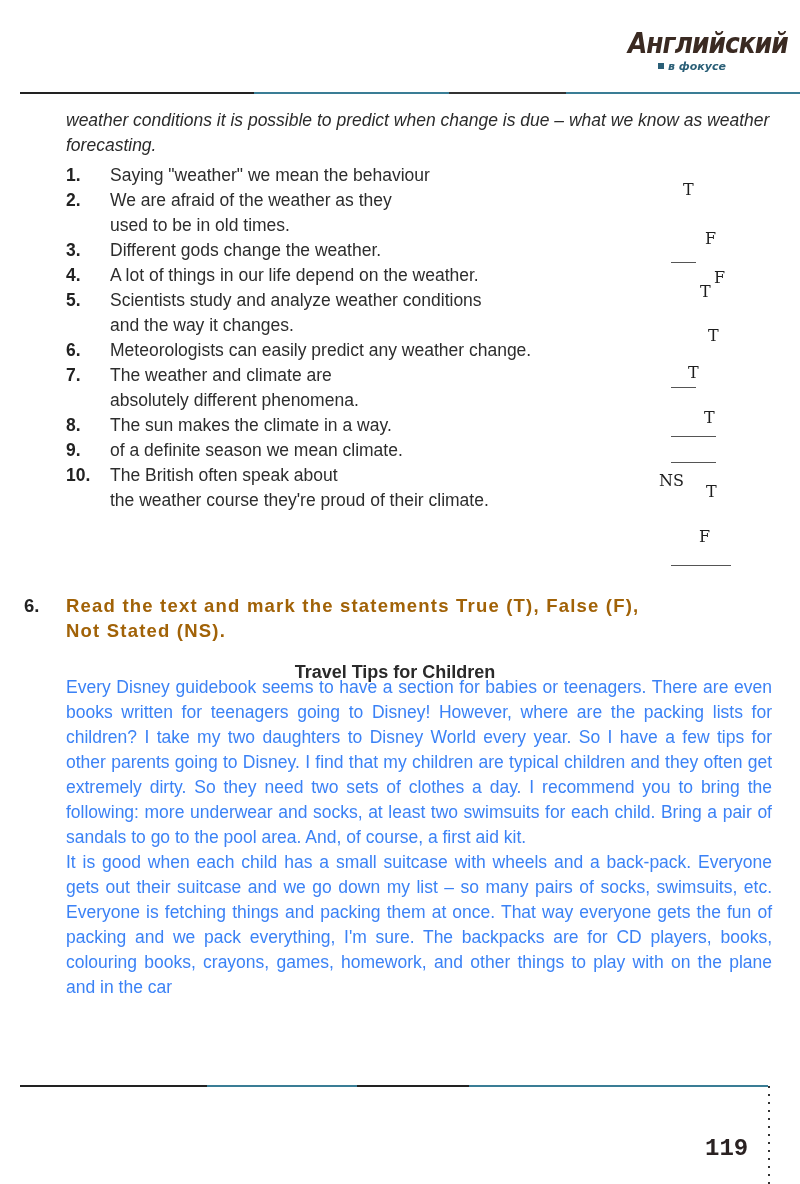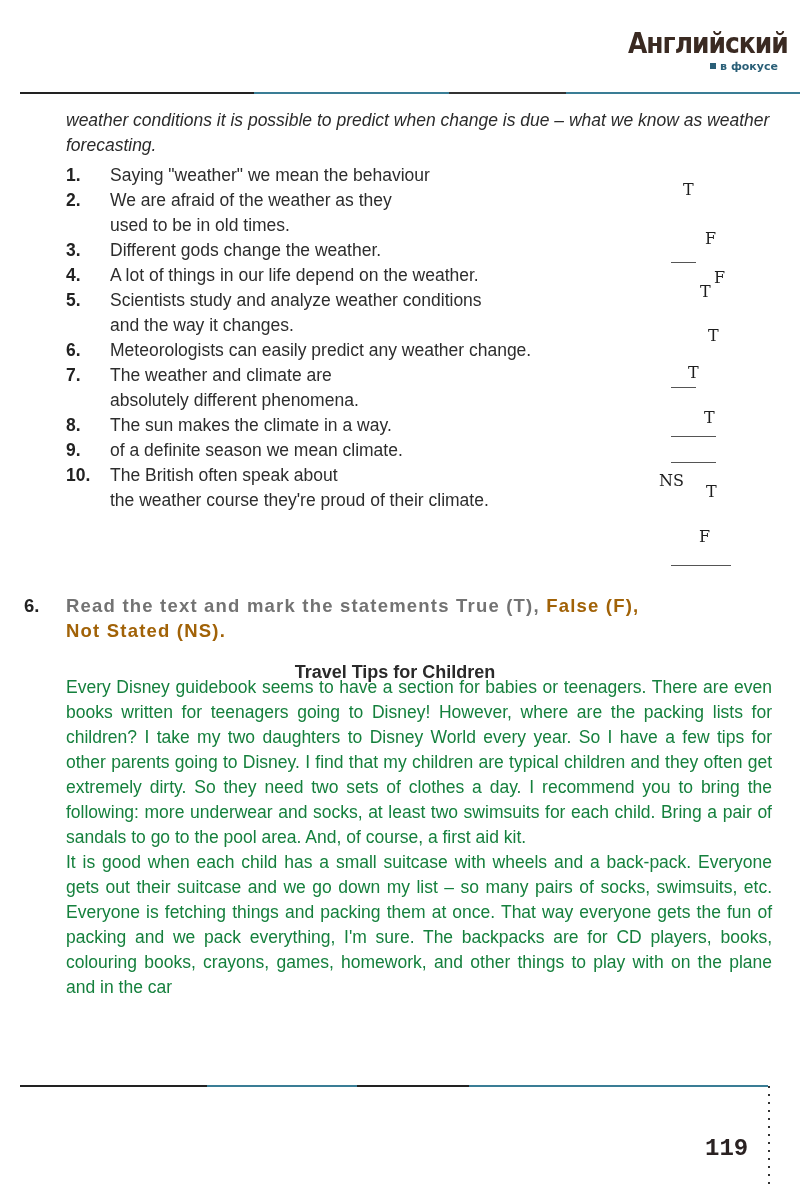--- a/index.html
+++ b/index.html
@@ -1,43 +1,43 @@
 <!DOCTYPE html>
 <html><head>
 <meta charset="utf-8">
 <style>
   html, body { margin: 0; padding: 0; background: #ffffff; }
   body { width: 800px; height: 1184px; position: relative; overflow: hidden;
          font-family: "Liberation Sans", sans-serif; color: #2a2a2a; }
-  .logo { position: absolute; left: 628px; top: 30px; width: 150px; text-align: right; }
+  .logo { position: absolute; left: 628px; top: 30px; width: 150px; text-align: left; font-style: italic; }
   .logo-main { font-family: "DejaVu Sans", sans-serif; font-weight: bold; font-size: 25px;
                color: #3a2a22; letter-spacing: -1px; line-height: 28px; display: block;
                transform: scaleY(1.1); }
   .logo-sub { font-family: "DejaVu Sans", sans-serif; font-weight: bold; font-size: 11px;
               color: #2a5f77; display: block; margin-top: 2px; padding-left: 30px; }
   .logo-sub .sq { display: inline-block; width: 6px; height: 6px; background: #2a5f77;
                   margin-right: 4px; vertical-align: 1px; }
   .hrule-top { position: absolute; left: 20px; right: 0; top: 92px; height: 2px;
                background: linear-gradient(90deg, #222 0 30%, #3a7d95 30% 55%, #333 55% 70%, #3a7d95 70% 100%); }
   .intro { position: absolute; left: 66px; top: 108px; width: 720px; font-size: 17.5px; line-height: 25px; color: #2b2b2b; font-style: italic; }
   .statements { position: absolute; left: 66px; top: 163px; width: 590px; font-size: 17.5px; line-height: 25px; }
   .stmt { display: flex; }
   .stmt-num { width: 44px; font-weight: bold; flex-shrink: 0; color: #222; }
   .stmt-text { flex: 1; color: #2d2d2d; }
   .answer { position: absolute; font-family: "DejaVu Serif", serif; font-size: 16px; color: #1e1e1e; }
   .blank { position: absolute; height: 1px; background: #555; }
   .task { position: absolute; left: 24px; top: 593px; width: 770px; font-size: 18.5px; line-height: 25px; font-weight: bold; }
   .task-num { position: absolute; left: 0; top: 0; color: #222; }
   .task-text { position: absolute; left: 42px; top: 0; width: 720px; letter-spacing: 1.2px; }
-  .task-text .teal { color: #737373; }
+  .task-text .teal { color: #a16207; }
   .task-text .dark { color: #a16207; }
   .story-title { position: absolute; left: 0; width: 790px; top: 650px; text-align: center;
                  font-weight: bold; font-size: 18px; color: #2a2a2a; margin-top: 12px; }
   .story { position: absolute; left: 66px; top: 675px; width: 706px; font-size: 17.5px; line-height: 25px;
-           text-align: justify; color: #15803d; }
+           text-align: justify; color: #3b82f6; }
   .story p { margin: 0; }
   .hrule-bot { position: absolute; left: 20px; top: 1085px; width: 748px; height: 2px;
                background: linear-gradient(90deg, #222 0 25%, #3a7d95 25% 45%, #222 45% 60%, #3a7d95 60% 100%); }
   .dots { position: absolute; left: 768px; top: 1086px; width: 2px; height: 98px;
           background: repeating-linear-gradient(180deg, #333 0 2px, transparent 2px 8px); }
   .page-num { position: absolute; left: 705px; top: 1135px; font-family: Liberation Mono, monospace;
               font-weight: bold; font-size: 24px; color: #2a2222; }
 </style>
 </head>
 <body>

